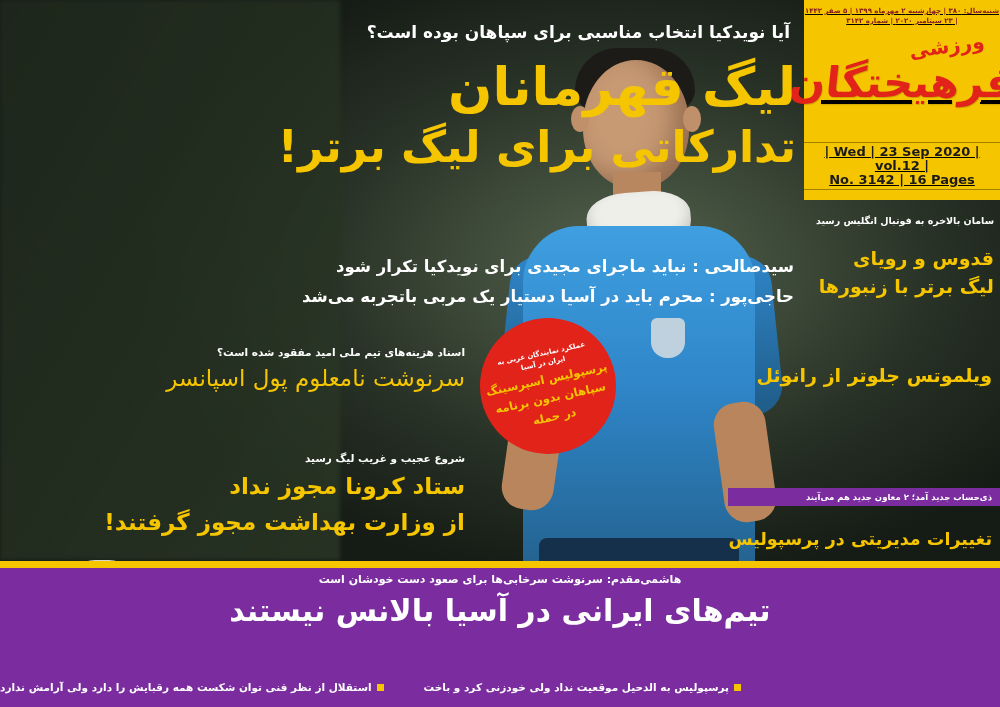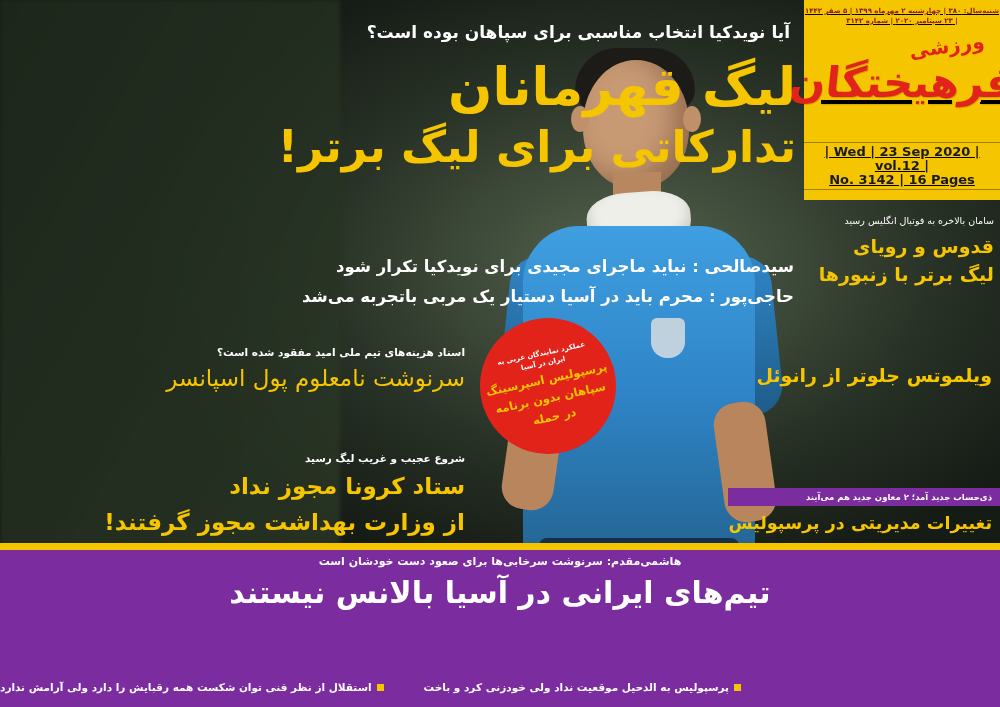--- a/index.html
+++ b/index.html
@@ -119,21 +119,21 @@
     border-top: 1px solid rgba(0,0,0,0.35);
     border-bottom: 1px solid rgba(0,0,0,0.35);
     padding: 2px 0; margin-top: 4px;
   }
 
   
   .right-col {
     position: absolute; right: 6px; top: 214px; width: 212px; text-align: right; direction: rtl;
   }
   .teaser-kicker {
-    color: #ffffff; font-size: 9.5px; line-height: 14px; margin-bottom: 4px; font-weight: normal;
+    color: #ffffff; font-size: 9.5px; line-height: 14px; margin-bottom: 16px; font-weight: bold;
   }
   .teaser-head {
     color: #f5c500; font-size: 19px; font-weight: bold; line-height: 28px;
   }
 
   
   .green-box {
     position: absolute; right: 0; top: 356px; width: 260px;
   }
   .green-bar {
@@ -146,21 +146,21 @@
   }
 
   
   .purple-box { position: absolute; right: 0; top: 488px; width: 272px; }
   .purple-bar {
     background: #7b2c9e; color: #fff; font-size: 8.5px; font-weight: bold;
     padding: 4px 8px; text-align: right; direction: rtl;
   }
   .purple-head {
     color: #f5c500; font-size: 17.5px; font-weight: bold; text-align: right;
-    padding: 7px 8px 0 0; direction: rtl;
+    padding: 23px 8px 0 0; direction: rtl;
   }
 
   
   .top-question {
     position: absolute; right: 210px; top: 22px; width: 545px;
     color: #ffffff; font-size: 17px; font-weight: bold; text-align: right; direction: rtl;
   }
   .main-head {
     position: absolute; right: 204px; top: 56px; width: 560px;
     text-align: right; direction: rtl;
@@ -193,21 +193,21 @@
     background: #e2231a; border-radius: 50%;
     display: flex; flex-direction: column; align-items: center; justify-content: center;
     direction: rtl; text-align: center; padding: 6px; box-sizing: border-box;
     transform: rotate(-12deg);
   }
   .red-circle .rc-kicker { color: #ffffff; font-size: 7px; line-height: 10px; font-weight: bold; }
   .red-circle .rc-head { color: #f5c500; font-size: 11.5px; line-height: 16px; font-weight: bold; margin-top: 3px; }
 
   
   .bottom-band {
-    position: absolute; left: 0; right: 0; bottom: 0; height: 164px;
+    position: absolute; left: 0; right: 0; bottom: 0; height: 146px;
     background: #7b2c9e;
   }
   .band-top-strip {
     position: absolute; left: 0; right: 0; top: 0; height: 7px; background: #f5c500;
   }
   .band-kicker {
     position: absolute; left: 0; right: 0; top: 12px;
     text-align: center; color: #ffffff; font-size: 11px; font-weight: bold; direction: rtl;
   }
   .band-head {

